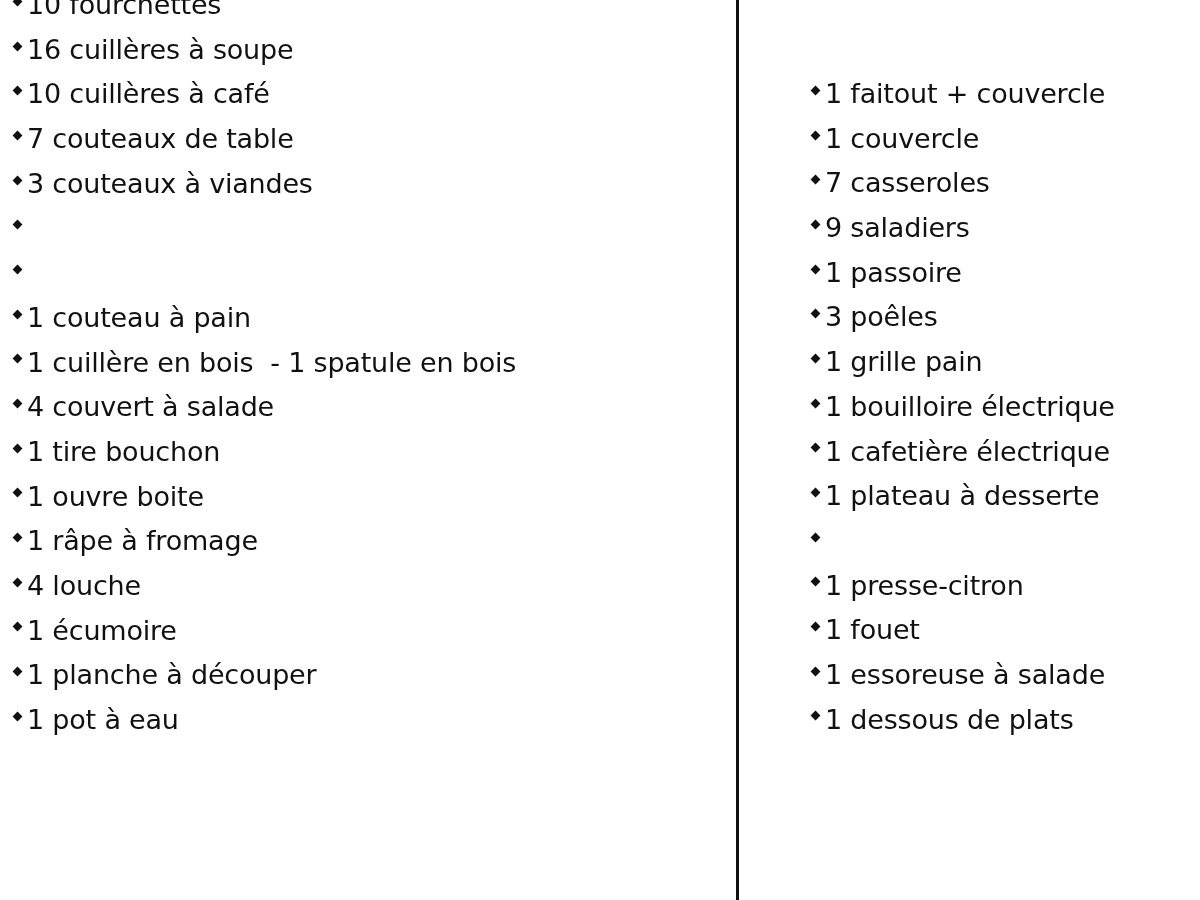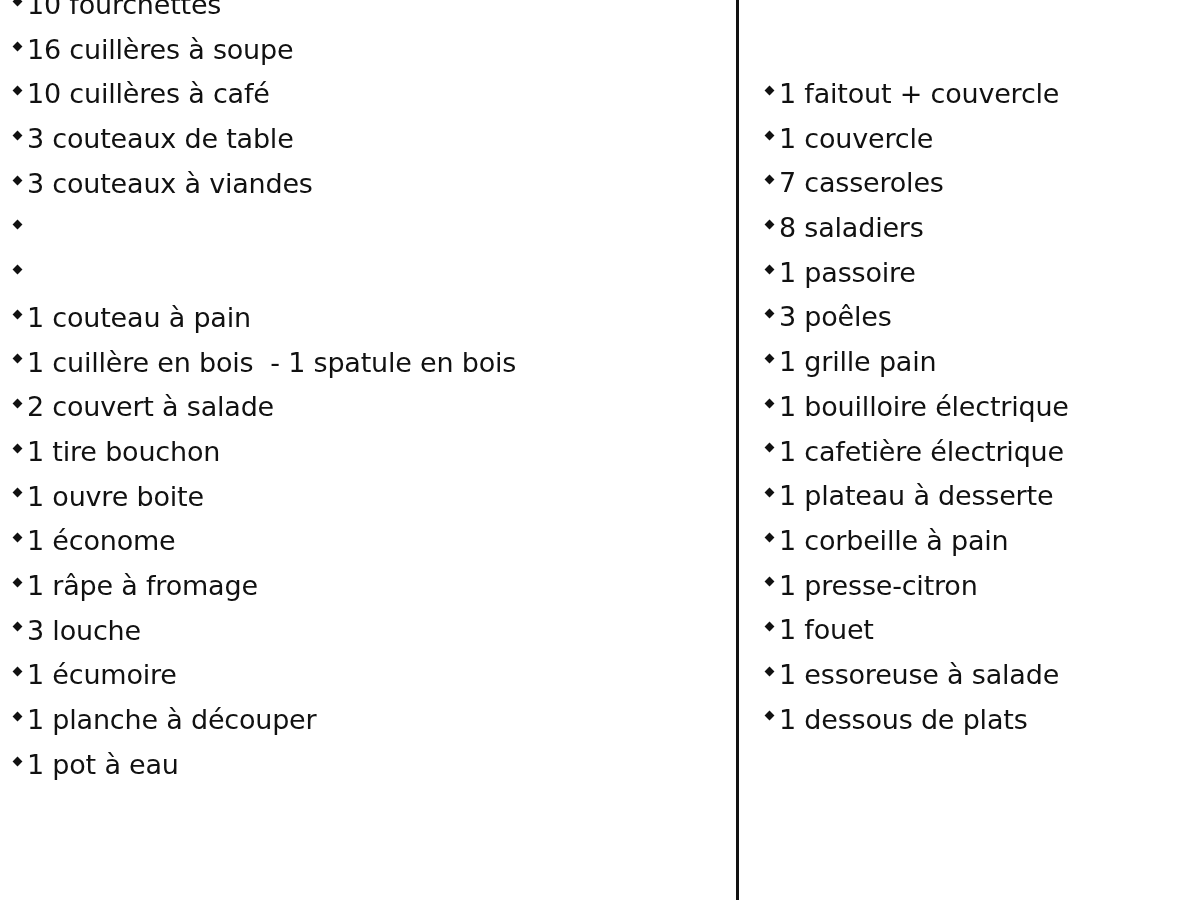--- a/index.html
+++ b/index.html
@@ -27,21 +27,21 @@
       position: absolute;
       margin: 0;
       padding: 0;
       list-style: none;
     }
     .col-left {
       left: 12px;
       top: -17px;
     }
     .col-right {
-      left: 764px;
+      left: 810px;
       top: 72px;
     }
     .item {
       height: 44.7px;
       line-height: 44.7px;
       font-size: 27px;
       white-space: pre;
       display: flex;
       align-items: center;
       letter-spacing: -0.2px;
@@ -62,48 +62,47 @@
       display: inline-block;
     }
   </style>
 </head>
 <body>
 
 <ul class="col col-left">
   <li class="item"><span class="bullet"></span><span class="label">10 fourchettes</span></li>
   <li class="item"><span class="bullet"></span><span class="label">16 cuillères à soupe</span></li>
   <li class="item"><span class="bullet"></span><span class="label">10 cuillères à café</span></li>
-  <li class="item"><span class="bullet"></span><span class="label">3 couteaux de table</span></li>
+  <li class="item"><span class="bullet"></span><span class="label">7 couteaux de table</span></li>
   <li class="item"><span class="bullet"></span><span class="label">3 couteaux à viandes</span></li>
   <li class="item"><span class="bullet"></span></li>
   <li class="item"><span class="bullet"></span></li>
   <li class="item"><span class="bullet"></span><span class="label">1 couteau à pain</span></li>
   <li class="item"><span class="bullet"></span><span class="label">1 cuillère en bois  - 1 spatule en bois</span></li>
-  <li class="item"><span class="bullet"></span><span class="label">2 couvert à salade</span></li>
+  <li class="item"><span class="bullet"></span><span class="label">4 couvert à salade</span></li>
   <li class="item"><span class="bullet"></span><span class="label">1 tire bouchon</span></li>
   <li class="item"><span class="bullet"></span><span class="label">1 ouvre boite</span></li>
-  <li class="item"><span class="bullet"></span><span class="label">1 économe</span></li>
   <li class="item"><span class="bullet"></span><span class="label">1 râpe à fromage</span></li>
-  <li class="item"><span class="bullet"></span><span class="label">3 louche</span></li>
+  <li class="item"><span class="bullet"></span><span class="label">4 louche</span></li>
   <li class="item"><span class="bullet"></span><span class="label">1 écumoire</span></li>
   <li class="item"><span class="bullet"></span><span class="label">1 planche à découper</span></li>
   <li class="item"><span class="bullet"></span><span class="label">1 pot à eau</span></li>
 </ul>
 
 <div class="divider"></div>
 
 <ul class="col col-right">
   <li class="item"><span class="bullet"></span><span class="label">1 faitout + couvercle</span></li>
   <li class="item"><span class="bullet"></span><span class="label">1 couvercle</span></li>
   <li class="item"><span class="bullet"></span><span class="label">7 casseroles</span></li>
-  <li class="item"><span class="bullet"></span><span class="label">8 saladiers</span></li>
+  <li class="item"><span class="bullet"></span><span class="label">9 saladiers</span></li>
   <li class="item"><span class="bullet"></span><span class="label">1 passoire</span></li>
   <li class="item"><span class="bullet"></span><span class="label">3 poêles</span></li>
   <li class="item"><span class="bullet"></span><span class="label">1 grille pain</span></li>
   <li class="item"><span class="bullet"></span><span class="label">1 bouilloire électrique</span></li>
   <li class="item"><span class="bullet"></span><span class="label">1 cafetière électrique</span></li>
   <li class="item"><span class="bullet"></span><span class="label">1 plateau à desserte</span></li>
-  <li class="item"><span class="bullet"></span><span class="label">1 corbeille à pain</span></li>
+  <li class="item"><span class="bullet"></span></li>
   <li class="item"><span class="bullet"></span><span class="label">1 presse-citron</span></li>
   <li class="item"><span class="bullet"></span><span class="label">1 fouet</span></li>
   <li class="item"><span class="bullet"></span><span class="label">1 essoreuse à salade</span></li>
   <li class="item"><span class="bullet"></span><span class="label">1 dessous de plats</span></li>
 </ul>
 
 </body></html>

